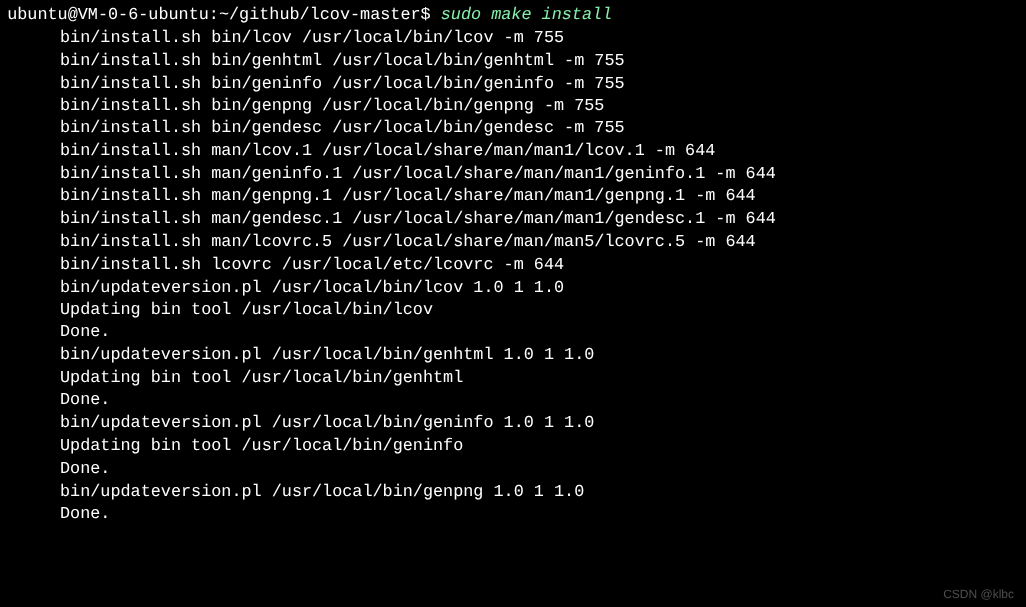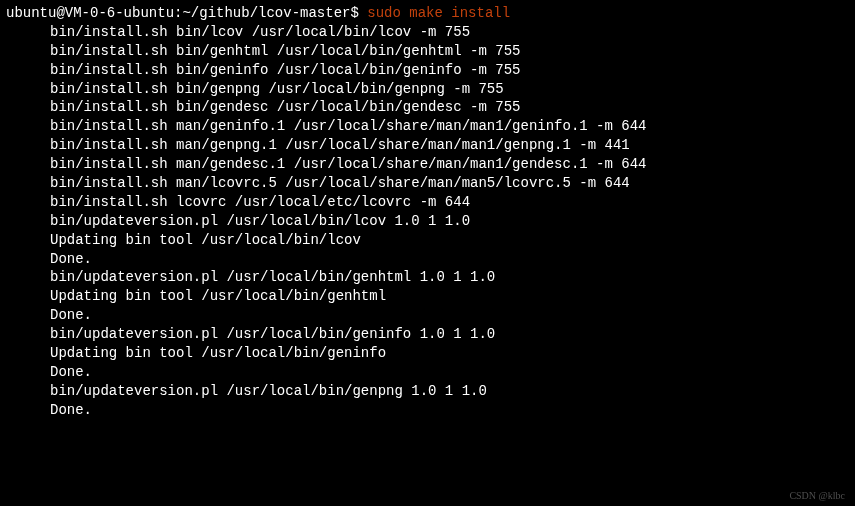--- a/index.html
+++ b/index.html
@@ -23,49 +23,51 @@
       white-space: pre;
       font-family: inherit;
     }
     .prompt-user {
       color: #ffffff;
     }
     .prompt-symbol {
       color: #ffffff;
     }
     .command {
-      color: #c2410c;
+      color: #86efac;
+      font-style: italic;
     }
     .output {
       color: #ffffff;
       margin-left: 44px;
     }
     .watermark {
       position: absolute;
       bottom: 4px;
       right: 10px;
       color: #999999;
-      font-family: Liberation Serif, serif;
+      font-family: Liberation Sans, sans-serif;
       font-size: 10px;
       opacity: 0.5;
     }
   </style>
 </head>
 <body>
 
 <div>
   <div class="terminal-line"><span class="prompt-user">ubuntu@VM-0-6-ubuntu</span><span>:</span><span>~/github/lcov-master</span><span class="prompt-symbol">$</span> <span class="command">sudo make install</span></div>
   <div id="output-container">
       <div class="terminal-line output">bin/install.sh bin/lcov /usr/local/bin/lcov -m 755</div>
       <div class="terminal-line output">bin/install.sh bin/genhtml /usr/local/bin/genhtml -m 755</div>
       <div class="terminal-line output">bin/install.sh bin/geninfo /usr/local/bin/geninfo -m 755</div>
       <div class="terminal-line output">bin/install.sh bin/genpng /usr/local/bin/genpng -m 755</div>
       <div class="terminal-line output">bin/install.sh bin/gendesc /usr/local/bin/gendesc -m 755</div>
+      <div class="terminal-line output">bin/install.sh man/lcov.1 /usr/local/share/man/man1/lcov.1 -m 644</div>
       <div class="terminal-line output">bin/install.sh man/geninfo.1 /usr/local/share/man/man1/geninfo.1 -m 644</div>
-      <div class="terminal-line output">bin/install.sh man/genpng.1 /usr/local/share/man/man1/genpng.1 -m 441</div>
+      <div class="terminal-line output">bin/install.sh man/genpng.1 /usr/local/share/man/man1/genpng.1 -m 644</div>
       <div class="terminal-line output">bin/install.sh man/gendesc.1 /usr/local/share/man/man1/gendesc.1 -m 644</div>
       <div class="terminal-line output">bin/install.sh man/lcovrc.5 /usr/local/share/man/man5/lcovrc.5 -m 644</div>
       <div class="terminal-line output">bin/install.sh lcovrc /usr/local/etc/lcovrc -m 644</div>
       <div class="terminal-line output">bin/updateversion.pl /usr/local/bin/lcov 1.0 1 1.0</div>
       <div class="terminal-line output">Updating bin tool /usr/local/bin/lcov</div>
       <div class="terminal-line output">Done.</div>
       <div class="terminal-line output">bin/updateversion.pl /usr/local/bin/genhtml 1.0 1 1.0</div>
       <div class="terminal-line output">Updating bin tool /usr/local/bin/genhtml</div>
       <div class="terminal-line output">Done.</div>
       <div class="terminal-line output">bin/updateversion.pl /usr/local/bin/geninfo 1.0 1 1.0</div>

